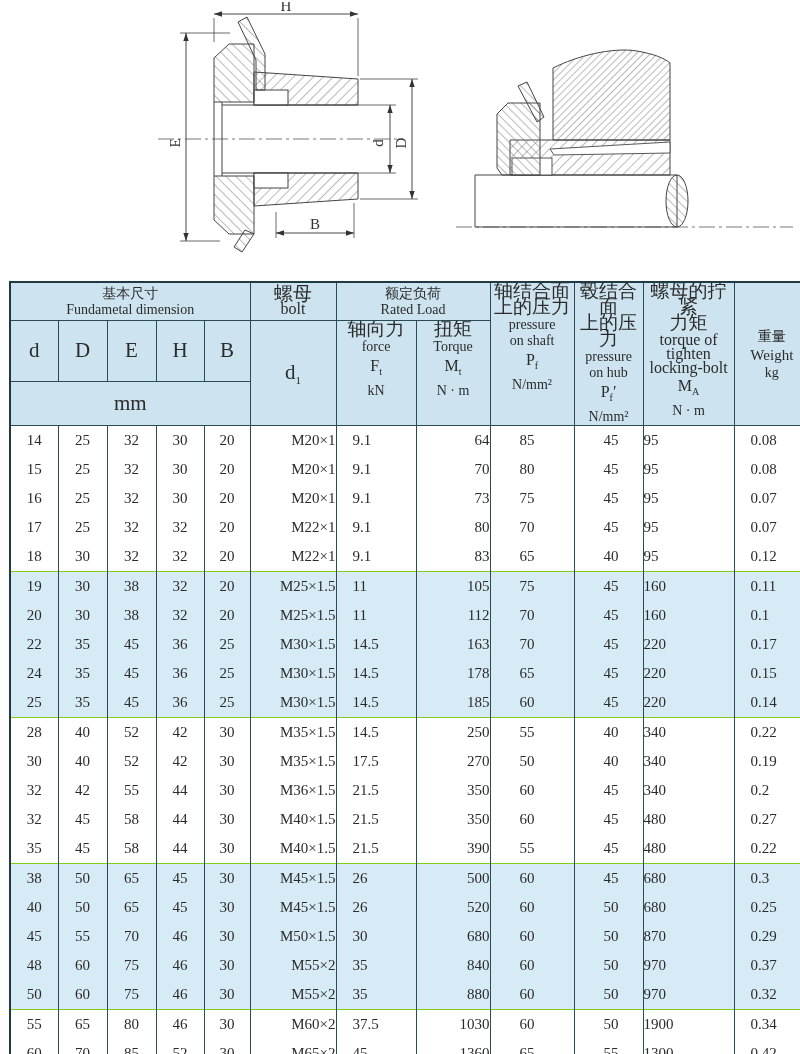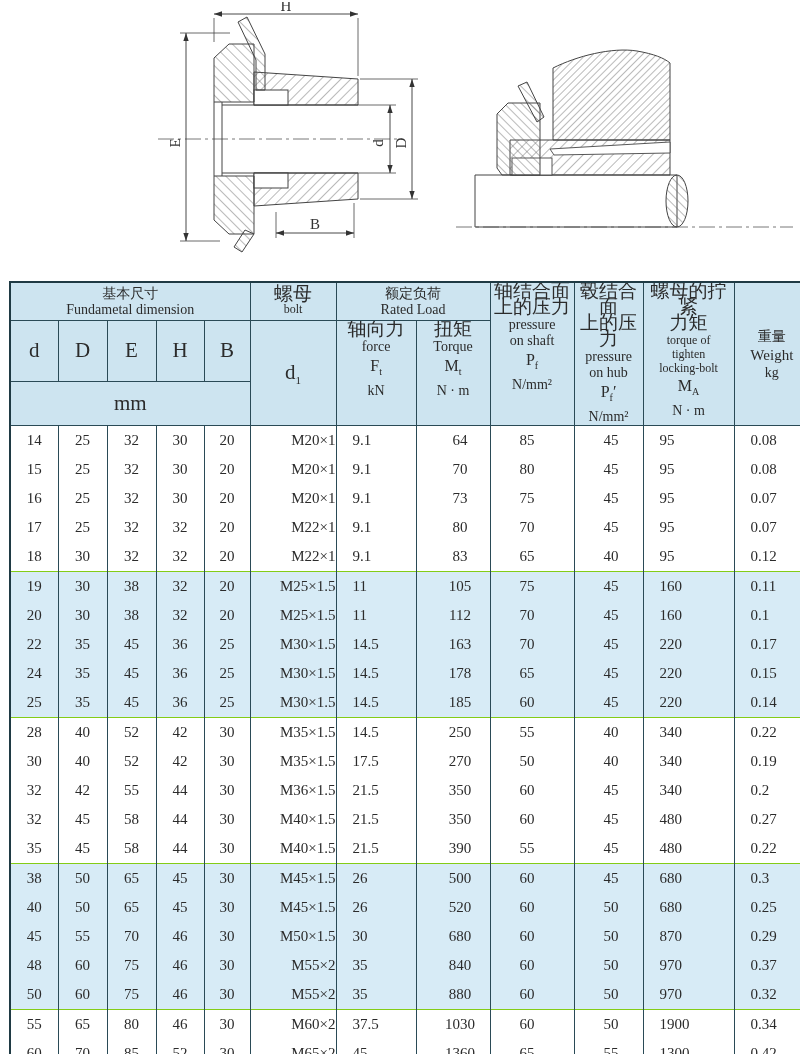--- a/index.html
+++ b/index.html
@@ -17,30 +17,30 @@
   th,td{border:1px solid #2a4a56;padding:0;overflow:hidden;}
   thead th{background:#cde4f0;font-weight:normal;vertical-align:middle;text-align:center;}
   tbody td{font-size:15px;background:#fff;height:29px;vertical-align:middle;}
   tr.shade td{background:#d7ebf6;}
   tbody tr td{border-top:none;border-bottom:none;}
   tbody tr.gstart td{border-top:1px solid #84cc16;}
   
   tbody td:nth-child(-n+5){text-align:center;}
   tbody td:nth-child(6){text-align:right;padding-left:24px;}
   tbody td:nth-child(7){text-align:left;padding-left:16px;}
-  tbody td:nth-child(8){text-align:center;padding-left:14px;}
+  tbody td:nth-child(8){text-align:right;padding-left:14px;}
   tbody td:nth-child(9){text-align:left;padding-left:29px;}
   tbody td:nth-child(10){text-align:left;padding-left:29px;}
-  tbody td:nth-child(11){text-align:left;padding-left:16px;}
+  tbody td:nth-child(11){text-align:left;}
   tbody td:nth-child(12){text-align:left;padding-left:16px;}
   
   .cn{font-size:14px;line-height:17px;white-space:pre-line;}
   .cn.small{font-size:19px;line-height:16px;}
   .en{font-size:14px;line-height:16px;white-space:pre-line;}
-  .en.small{font-size:12px;line-height:14px;}
+  .en.small{font-size:16px;line-height:14px;}
   .big{font-size:21px;}
   .sym{font-size:16px;line-height:18px;}
   .sym sub{font-size:10px;}
   .unit{font-size:14px;line-height:16px;}
   .stack{display:flex;flex-direction:column;align-items:center;gap:2px;height:100%;}
   .stack.spread{justify-content:center;padding:9px 0;box-sizing:border-box;}
   .hrow1{height:38px;} .hrow2{height:44px;} .hrow3{height:44px;}
 </style>
 </head>
 <body>

